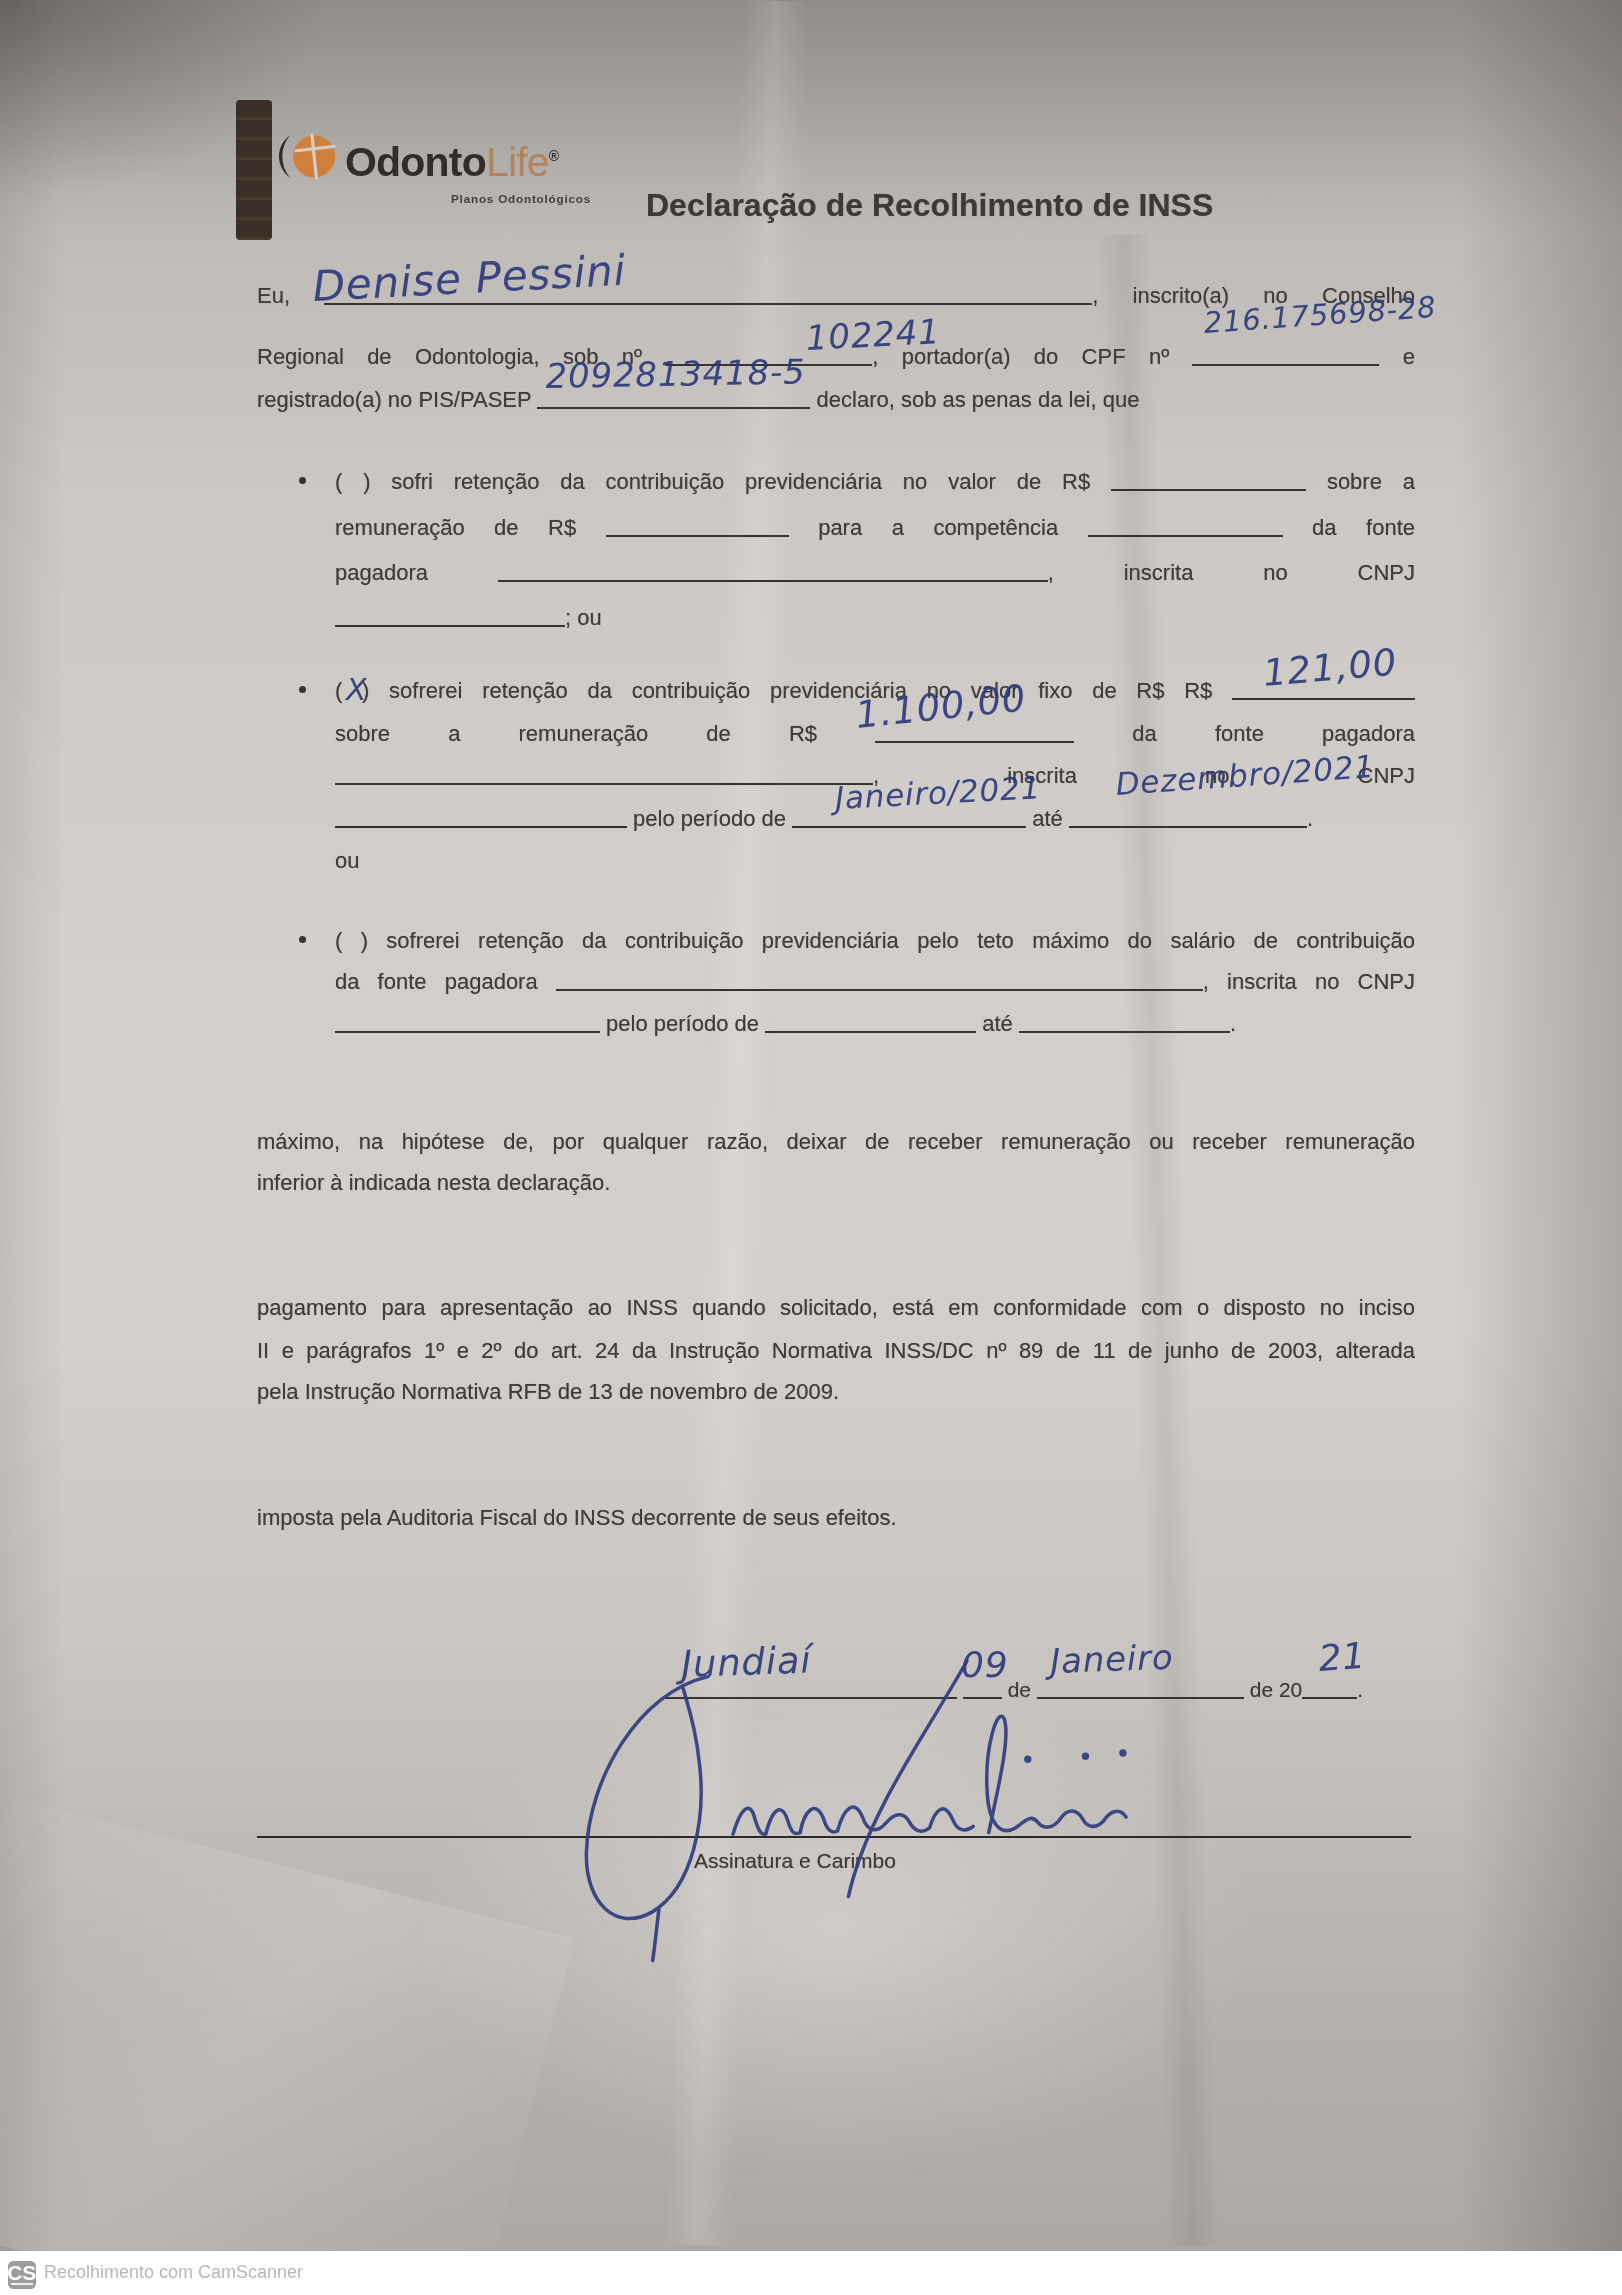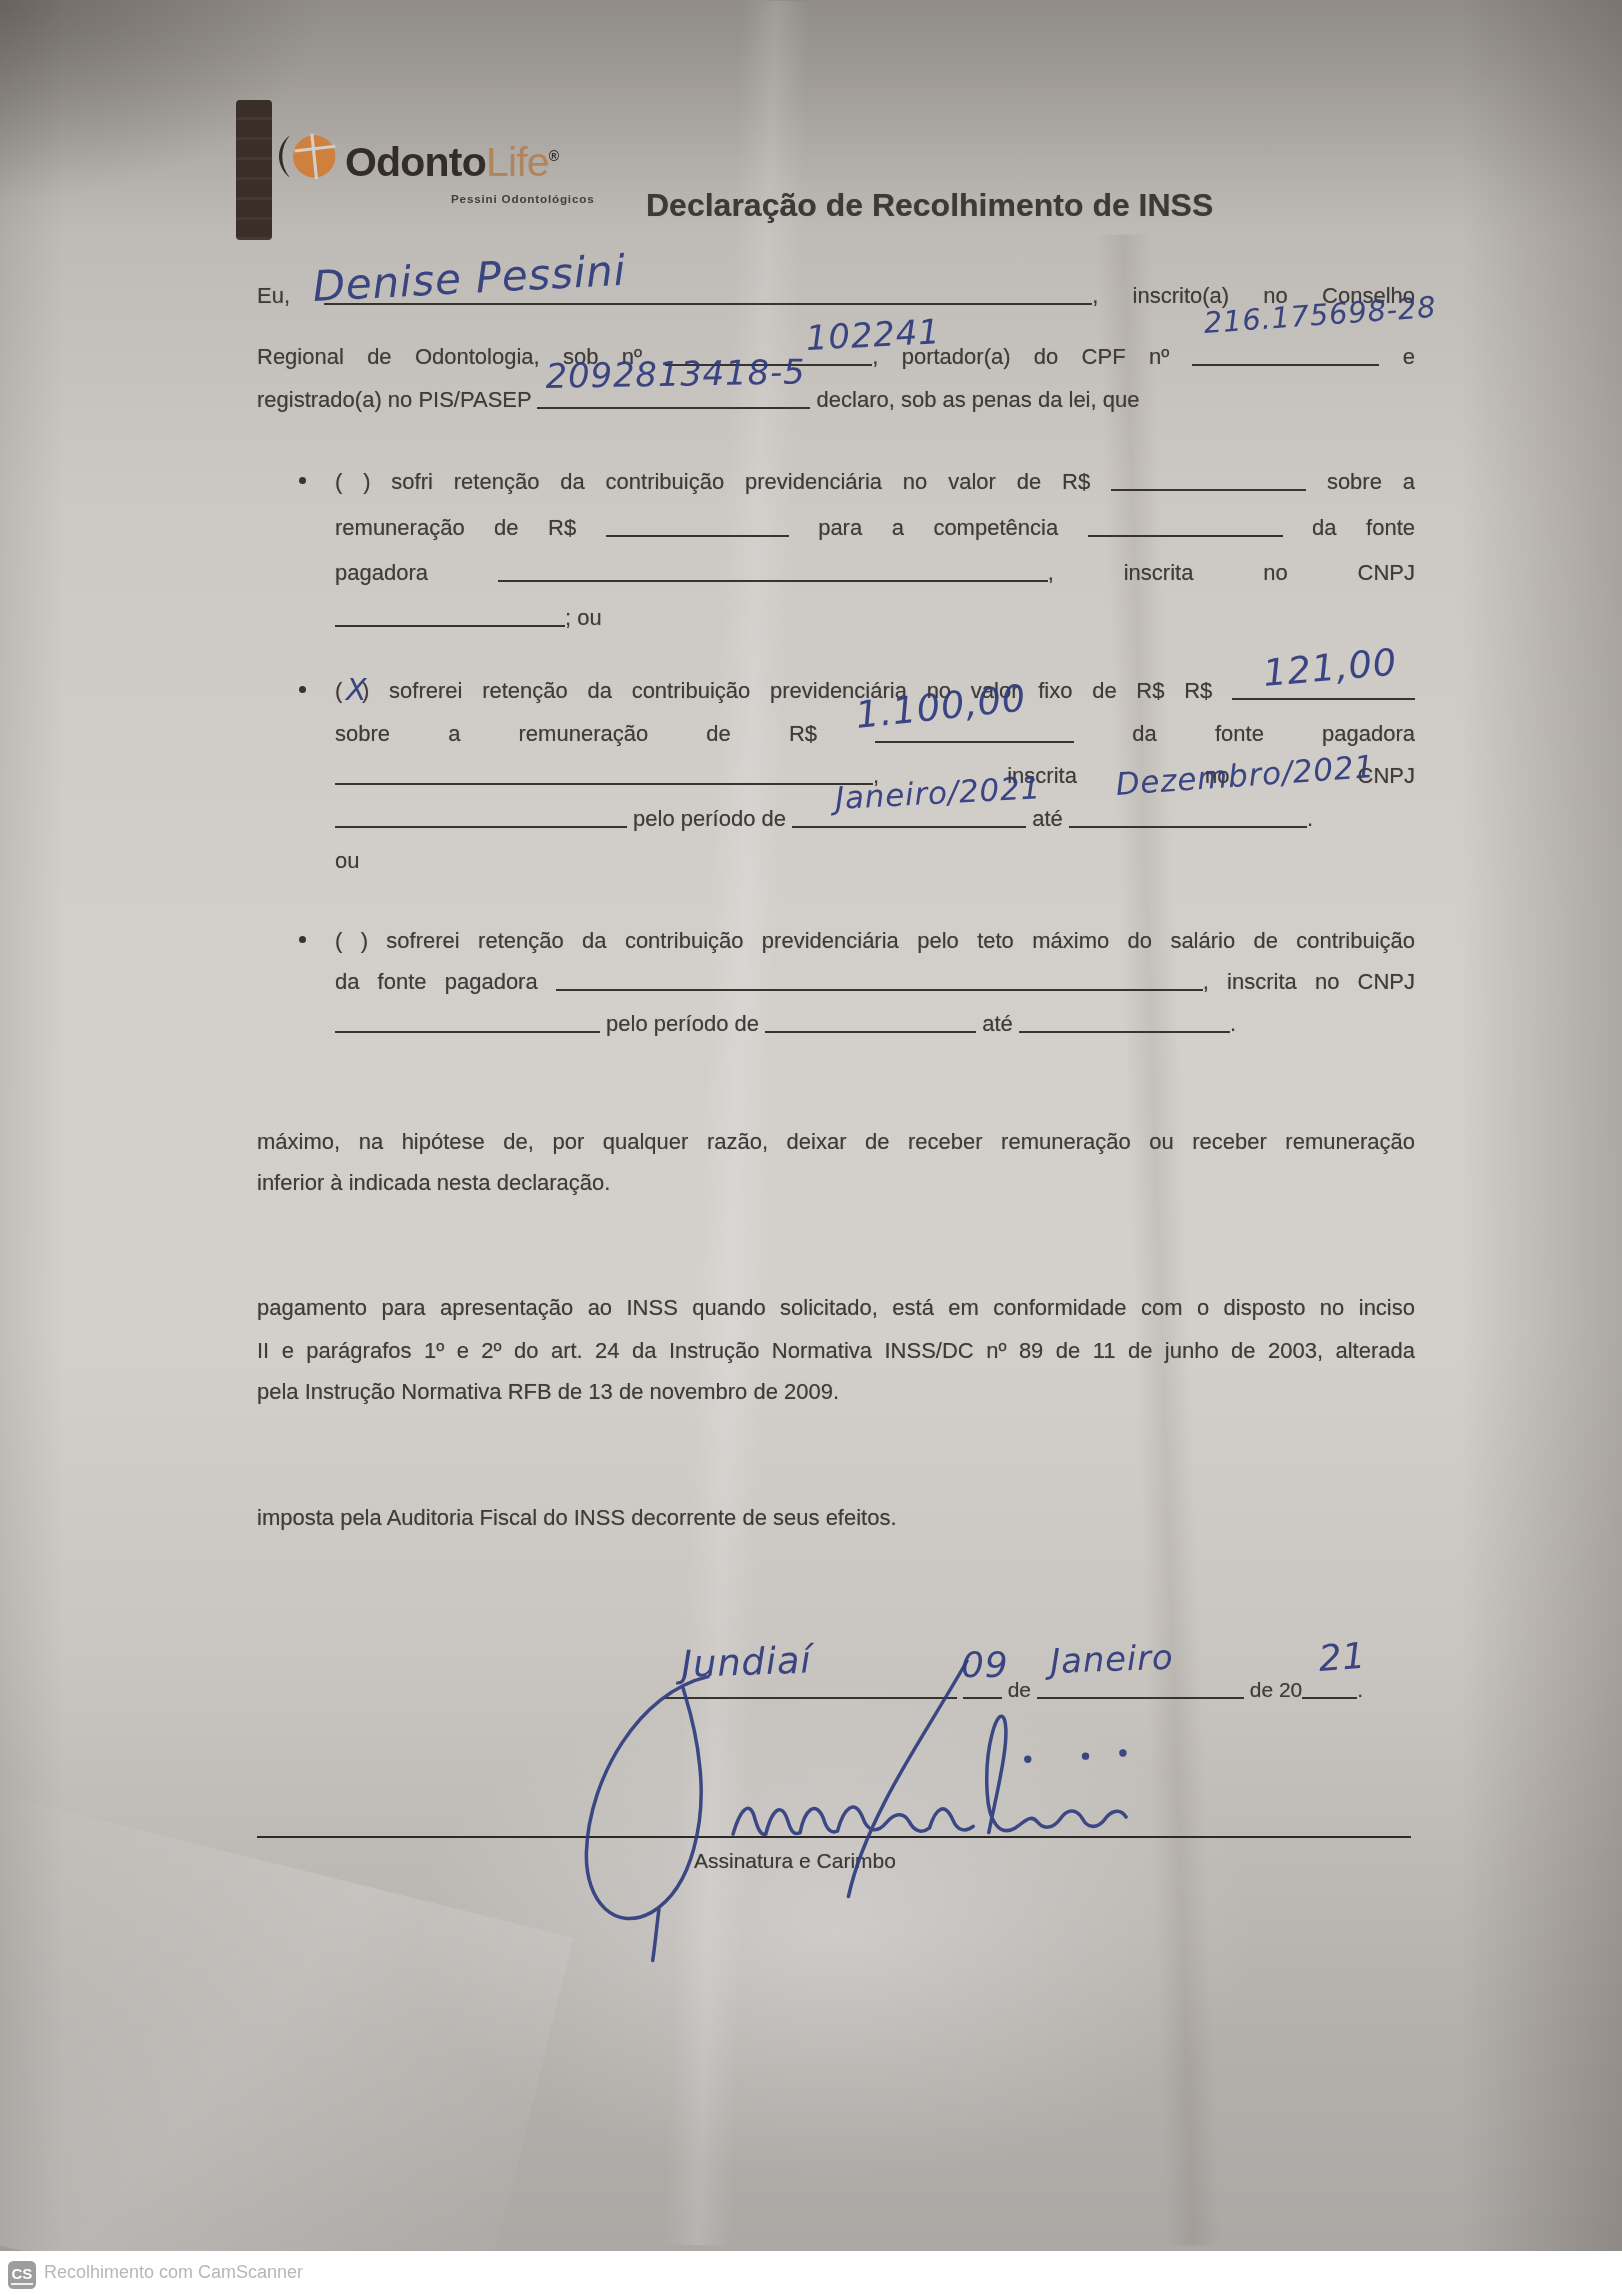--- a/index.html
+++ b/index.html
@@ -51,21 +51,21 @@
   .sigline{position:absolute;left:257px;top:1836px;width:1154px;border-top:2.3px solid #2c2a27;}
   .siglabel{position:absolute;left:694px;top:1849px;font-size:21px;color:#3c3936;text-shadow:0 0 0.8px rgba(60,58,55,.5);}
 
   .sig-svg{position:absolute;left:0;top:0;width:1622px;height:2295px;pointer-events:none;}
 
   
   .cs-strip{position:absolute;left:0;bottom:0;width:100%;height:44px;background:#ffffff;}
   .cs-badge{position:absolute;left:7.8px;bottom:6.2px;width:28px;height:28px;border-radius:5.5px;background:#9d9d9d;
     display:flex;align-items:center;justify-content:center;}
   .cs-badge:after{content:"";position:absolute;left:3.1px;bottom:3.9px;width:22px;height:2.3px;background:#fff;opacity:.85;}
-  .cs-badge span{color:#fff;font-weight:bold;font-size:15px;font-family:"Liberation Sans",sans-serif;margin-top:-3.1px;}
+  .cs-badge span{color:#fff;font-weight:bold;font-size:21px;font-family:"Liberation Sans",sans-serif;margin-top:-3.1px;}
   .cs-text{position:absolute;left:44px;bottom:11.7px;font-size:18px;color:#b9b7b5;font-family:"Liberation Sans",sans-serif;}
 </style>
 </head>
 <body>
 
 <div class="page">
 
   <div class="shade top"></div>
   <div class="shade corner"></div>
   <div class="shade right"></div>
@@ -80,21 +80,21 @@
     <path d="M14 8 A 33 33 0 0 0 14 62 A 42 42 0 0 1 14 8 Z" fill="#332d28"></path>
     <g>
       <circle cx="45" cy="35" r="27" fill="#d0803d"></circle>
       <path d="M20 28 L 72 22" stroke="#d2cfcb" stroke-width="4"></path>
       <path d="M42 6 L 48 64" stroke="#d2cfcb" stroke-width="4"></path>
     </g>
   </svg>
   <div class="brand">
     <span class="b1">Odonto</span><span class="b2">Life</span><sup>®</sup>
   </div>
-  <div class="tagline">Pessini Odontológicos</div>
+  <div class="tagline">Planos Odontológicos</div>
 
   <div class="title">Declaração de Recolhimento de INSS</div>
 
   <div class="line w-full jl" style="top:280px">Eu, <span class="blank" style="width: 768px;"></span>, inscrito(a) no Conselho</div>
   <div class="line w-full jl" style="top:341px">Regional de Odontologia, sob nº <span class="blank" style="width: 207px;"></span>, portador(a) do CPF nº <span class="blank" style="width: 187px;"></span> e</div>
   <div class="line w-full" style="top:384px">registrado(a) no PIS/PASEP <span class="blank" style="width: 273px;"></span> declaro, sob as penas da lei, que</div>
 
   <div class="dot" style="top:477px"></div>
   <div class="line w-bullet jl" style="top:466px">( ) sofri retenção da contribuição previdenciária no valor de R$ <span class="blank" style="width: 195px;"></span> sobre a</div>
   <div class="line w-bullet jl" style="top:557px">pagadora <span class="blank" style="width: 550px;"></span>, inscrita no CNPJ</div>

